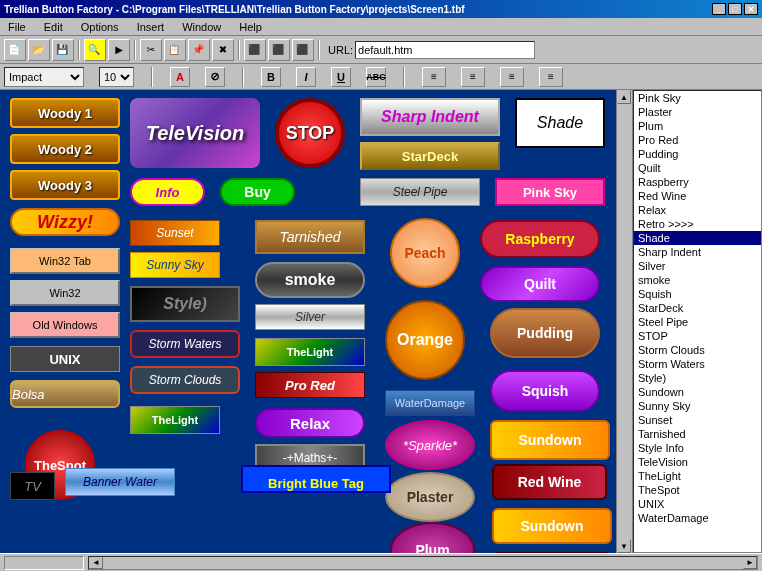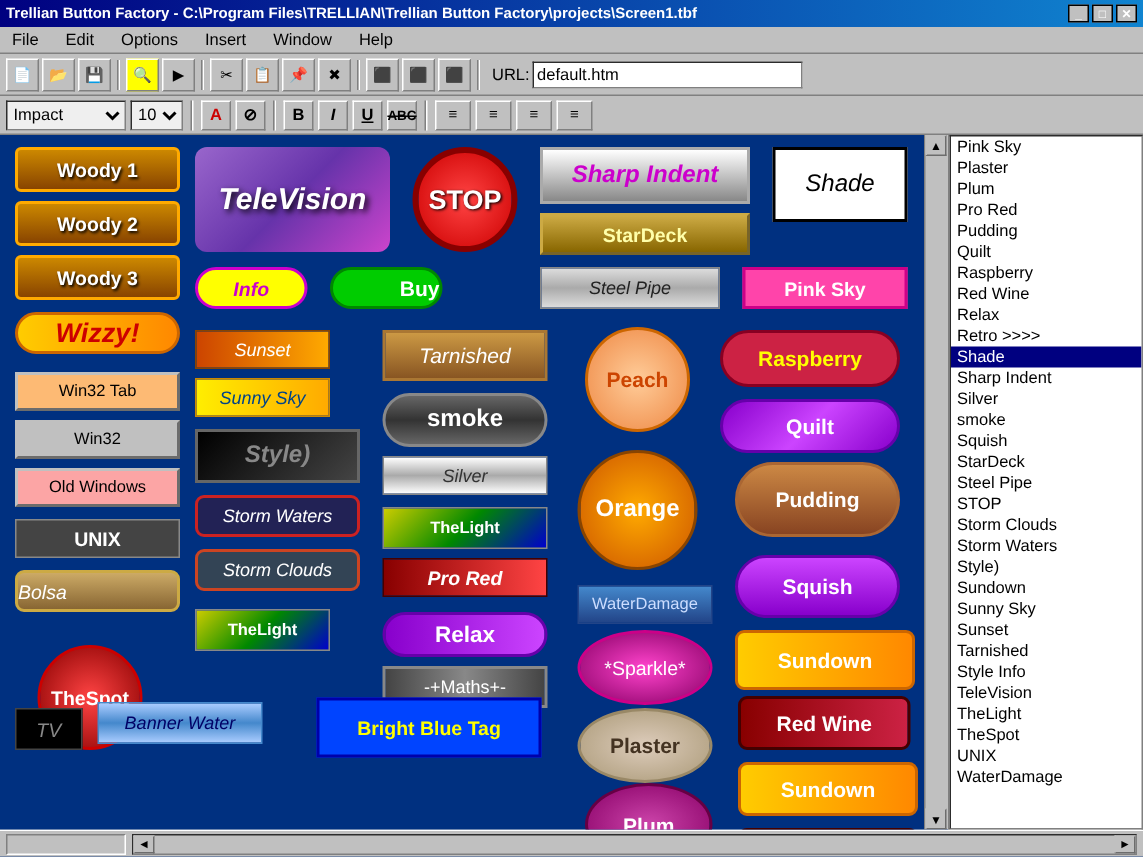--- a/index.html
+++ b/index.html
@@ -68,21 +68,21 @@
       padding: 0 2px;
     }
 
     
     .format-bar {
       background: #c0c0c0;
       border-bottom: 1px solid #808080;
       padding: 2px 4px;
       display: flex;
       align-items: center;
-      gap: 3px;
+      gap: 15px;
       height: 26px;
     }
     .font-select {
       width: 80px; height: 20px;
       border: 1px inset #808080;
       font-size: 11px;
     }
     .size-select {
       width: 35px; height: 20px;
       border: 1px inset #808080;
@@ -239,21 +239,21 @@
       cursor: pointer;
       border-radius: 16px;
       border: 2px solid #cc00cc;
     }
     .btn-buy {
       position: absolute;
       background: #00cc00;
       color: white;
       font-size: 14px;
       font-weight: bold;
-      display: flex; align-items: center; justify-content: flex-end;
+      display: flex; align-items: center; justify-content: center;
       cursor: pointer;
       border-radius: 16px;
       border: 2px solid #008800;
     }
     .btn-steel-pipe {
       position: absolute;
       background: linear-gradient(to bottom, #dddddd, #aaaaaa, #dddddd);
       color: #222222;
       font-size: 12px;
       font-style: italic;
@@ -453,20 +453,21 @@
       font-size: 11px;
       display: flex; align-items: center; justify-content: center;
       cursor: pointer;
       border: 1px solid #224488;
     }
     .btn-sparkle {
       position: absolute;
       background: radial-gradient(ellipse, #ff44cc, #880066);
       color: white;
       font-size: 13px;
+      font-style: italic;
       display: flex; align-items: center; justify-content: center;
       cursor: pointer;
       border-radius: 50%;
       border: 2px solid #cc0088;
     }
     .btn-pudding {
       position: absolute;
       background: linear-gradient(to bottom, #cc8844, #884422);
       color: white;
       font-size: 14px;
@@ -880,21 +881,21 @@
     </div>
 
     <div class="btn-tv" style="left:10px; top:382px; width:45px; height:28px; font-style:italic;">
       <span>TV</span>
     </div>
 
     <div class="btn-banner-water" style="left:65px; top:378px; width:110px; height:28px;">
       <span>Banner Water</span>
     </div>
 
-    <div class="btn-bright-blue" style="left:211px; top:375px; width:150px; height:40px;">
+    <div class="btn-bright-blue" style="left:241px; top:375px; width:150px; height:28px;align-items:flex-end;">
       <span>Bright Blue Tag</span>
     </div>
 
     <div class="btn-sundown" style="left:492px; top:416px; width:120px; height:36px; top:418px;">
       <span>Sundown</span>
     </div>
 
     <div class="btn-red-wine" style="left:492px; top:462px; width:120px; height:36px;">
       
     </div>

